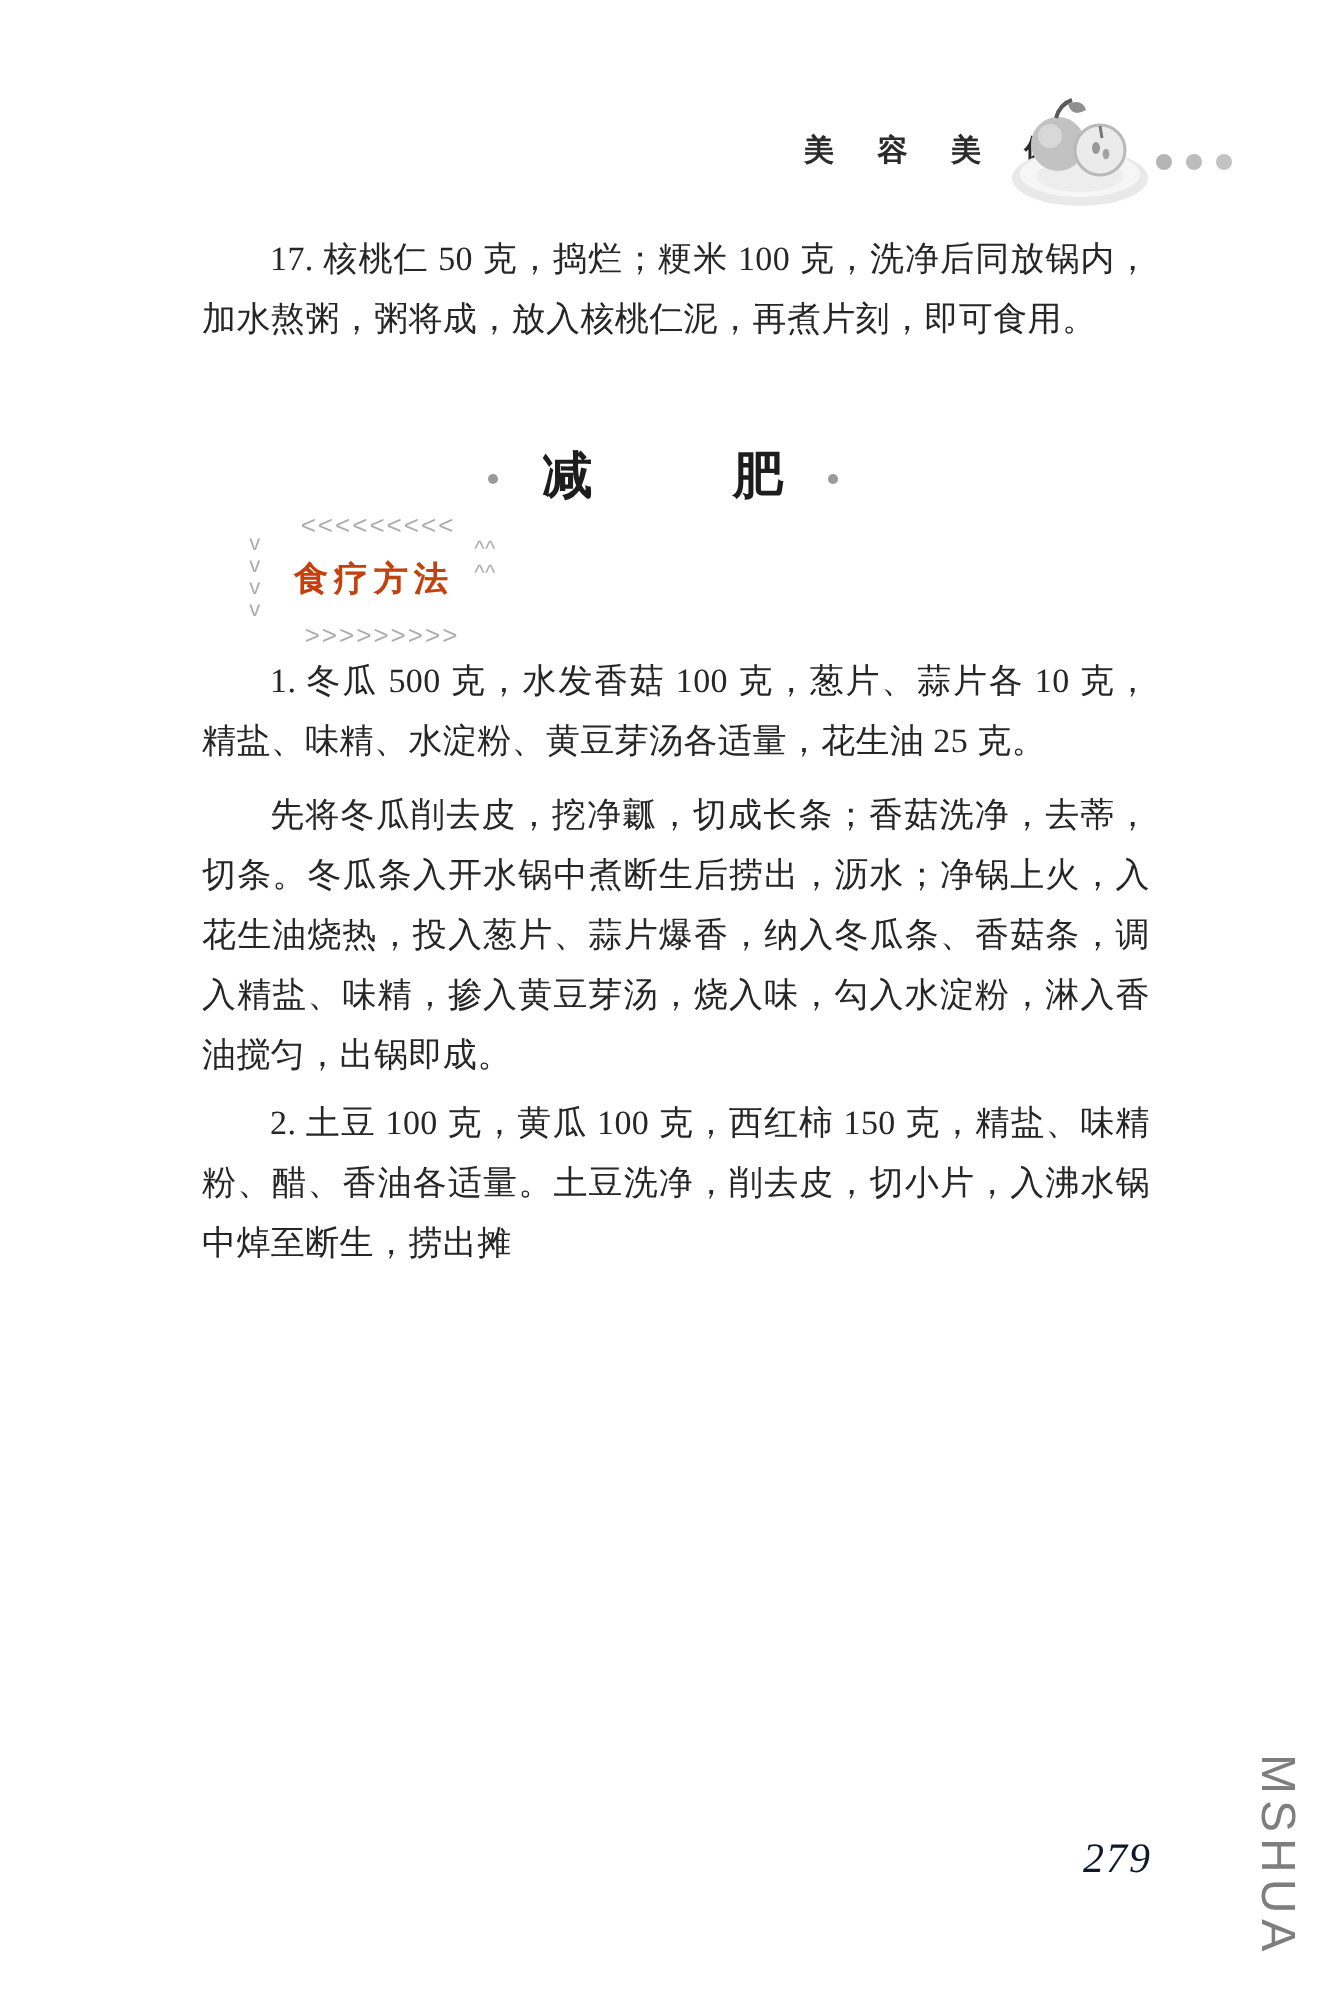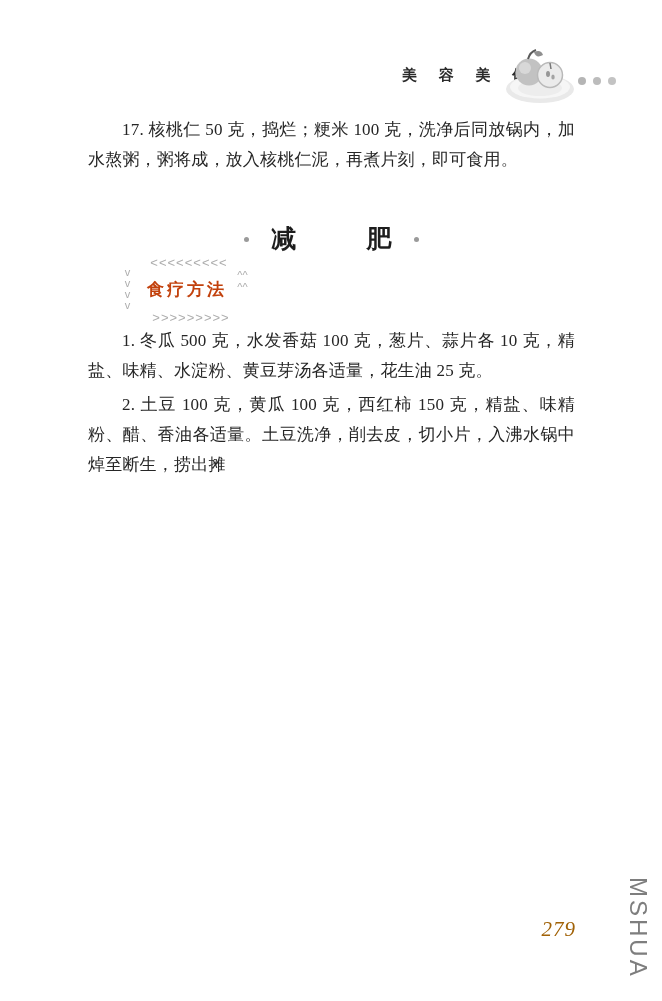--- a/index.html
+++ b/index.html
@@ -28,21 +28,21 @@
   }
   .header-dots i:nth-child(2) { background: #bcbcbc; }
   .header-dots i:nth-child(3) { background: #c3c3c3; }
 
   
   .content {
     position: absolute; left: 88px; top: 0; width: 487px;
     font-size: 17px; line-height: 30px; text-align: justify;
     letter-spacing: 0.2px;
   }
-  .para { text-indent: 2em; }
+  .para { text-indent: 2em; margin-left: 13px; }
   .p17 { margin-top: 115px; }
   .p18 { margin-top: 0; }
 
   
   .section-title {
     margin-top: 47px; height: 34px;
     display: flex; align-items: center; justify-content: center;
     gap: 22px; text-align: center;
   }
   .section-title .tchar {
@@ -76,21 +76,21 @@
   .chev-left   { left: -6px; top: 4px; width: 11px; word-break: break-all; font-size: 11px; line-height: 11px; text-align: center; }
   .chev-right  { right: -2px; top: 6px; width: 11px; word-break: break-all; font-size: 11px; line-height: 12px; text-align: center; }
 
   .recipe1-ing    { margin-top: 9px; }
   .recipe1-method { margin-top: 7px; }
   .recipe2        { margin-top: 4px; }
 
   
   .page-number {
     position: absolute; right: 86px; top: 917px;
-    font-size: 21px; font-style: italic; color: #a16207;
+    font-size: 21px; font-style: italic; color: #0f172a;
     font-family: "Liberation Serif", serif; letter-spacing: 1px;
   }
   .side-watermark {
     position: absolute; right: 10px; top: 877px;
     writing-mode: vertical-rl;
     font-family: "Liberation Sans", "DejaVu Sans", sans-serif;
     font-size: 24px; color: #7e7e7e; letter-spacing: 3px;
   }
 </style>
 </head>
@@ -136,19 +136,20 @@
   <div class="method-box">
     <span class="chev chev-top">&lt;&lt;&lt;&lt;&lt;&lt;&lt;&lt;&lt;</span>
     <span class="chev chev-left">vvvv</span>
     <span class="chev chev-right">^^^^</span>
     <span class="chev chev-bottom">&gt;&gt;&gt;&gt;&gt;&gt;&gt;&gt;&gt;</span>
     <span class="method-label">食疗方法</span>
   </div>
 
   <p class="para recipe1-ing">1. 冬瓜 500 克，水发香菇 100 克，葱片、蒜片各 10 克，精盐、味精、水淀粉、黄豆芽汤各适量，花生油 25 克。</p>
 
+  <p class="para recipe1-method">先将冬瓜削去皮，挖净瓤，切成长条；香菇洗净，去蒂，切条。冬瓜条入开水锅中煮断生后捞出，沥水；净锅上火，入花生油烧热，投入葱片、蒜片爆香，纳入冬瓜条、香菇条，调入精盐、味精，掺入黄豆芽汤，烧入味，勾入水淀粉，淋入香油搅匀，出锅即成。</p>
 
   <p class="para recipe2">2. 土豆 100 克，黄瓜 100 克，西红柿 150 克，精盐、味精粉、醋、香油各适量。土豆洗净，削去皮，切小片，入沸水锅中焯至断生，捞出摊</p>
 </div>
 
 <div class="page-number">279</div>
 
 <div class="side-watermark">MSHUA</div>
 
 </body></html>

